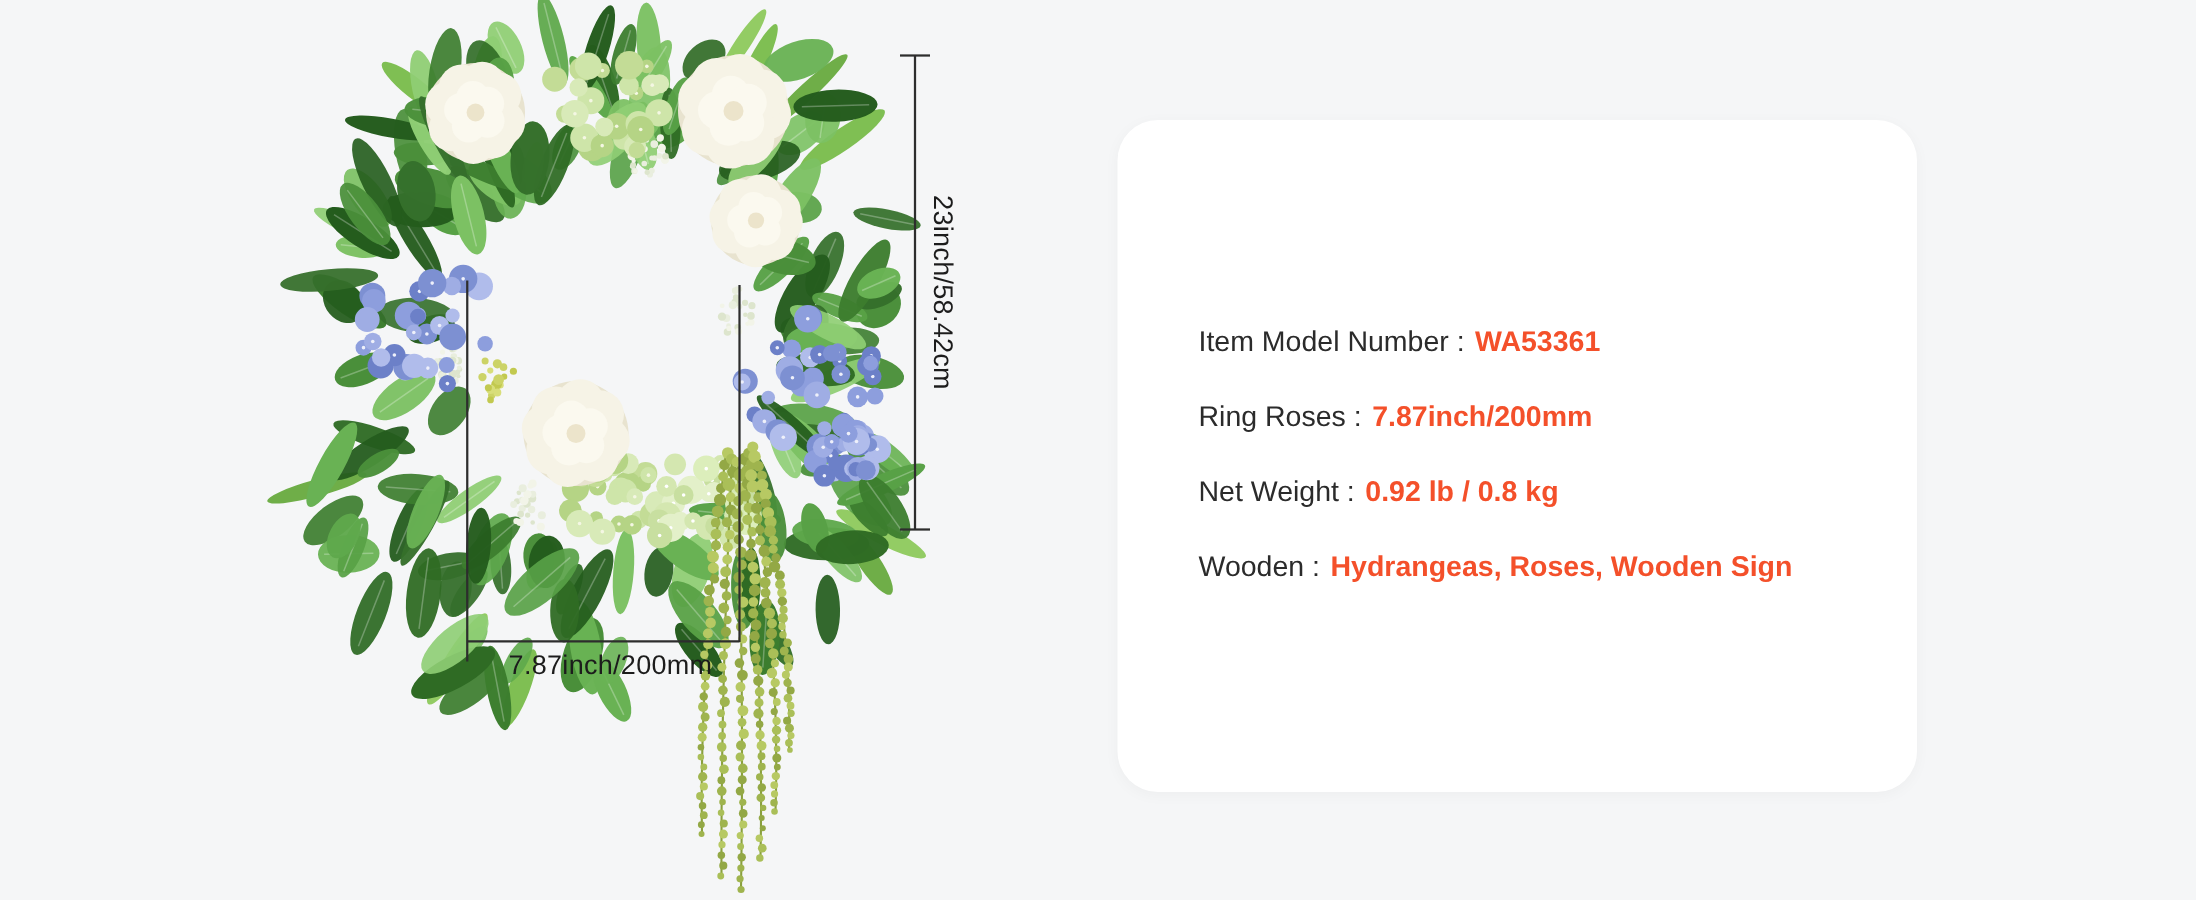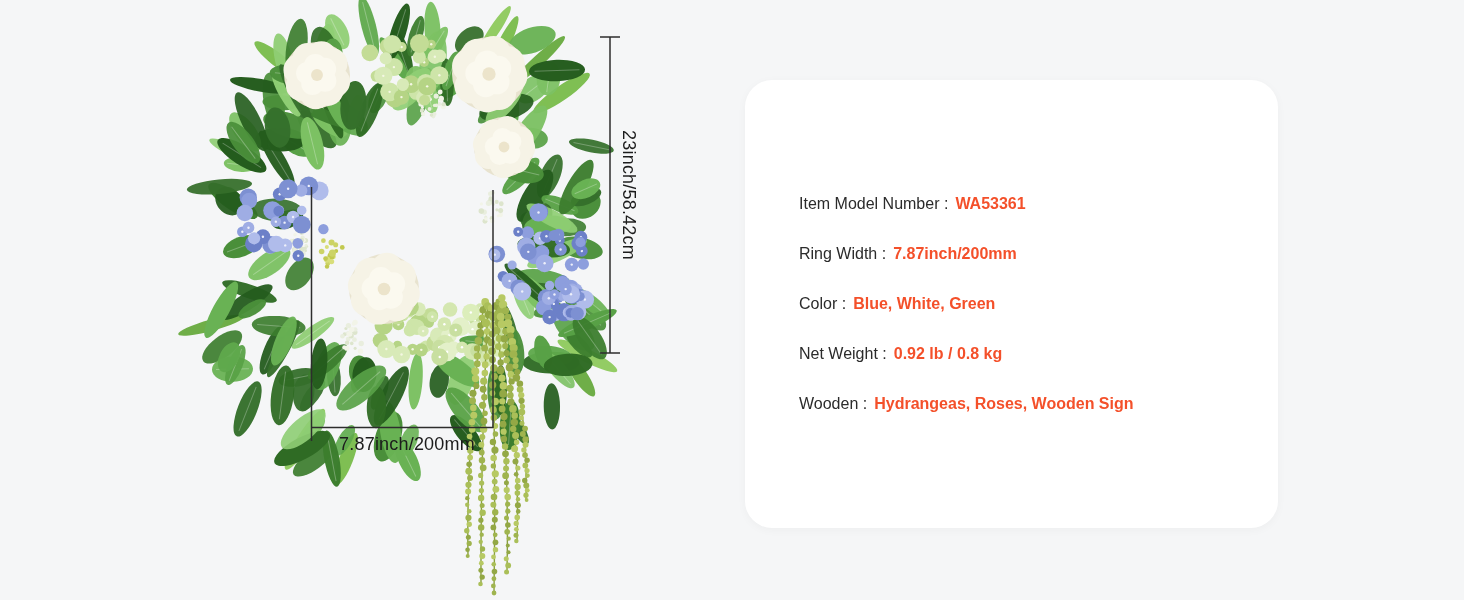--- a/index.html
+++ b/index.html
@@ -27,21 +27,21 @@
     background:#ffffff;
     border-radius:27px;
     box-shadow:0 2px 10px rgba(0,0,0,.035);
     box-sizing:border-box;
     padding:0 30px 0 54px;
     display:flex;flex-direction:column;justify-content:center;
   }
   .spec-row{
     display:flex;align-items:center;
     height:50px;
-    font-size:16px;
+    font-size:19px;
     white-space:nowrap;
   }
   .spec-label{color:#2b2b2b;margin-right:7px;}
   .spec-value{color:#f4502a;font-weight:bold;}
 </style>
 </head>
 <body>
 
 <div class="stage">
 
@@ -969,26 +969,22 @@
     <div id="dimv" class="dim-label">23inch/58.42cm</div>
     <div id="dimh" class="dim-label">7.87inch/200mm</div>
   </div>
 
   <div class="spec-card">
     <div class="spec-row">
       <span class="spec-label">Item Model Number :</span>
       <span class="spec-value">WA53361</span>
     </div>
     <div class="spec-row">
-      <span class="spec-label">Ring Width :</span>
+      <span class="spec-label">Ring Roses :</span>
       <span class="spec-value">7.87inch/200mm</span>
-    </div>
-    <div class="spec-row">
-      <span class="spec-label">Color :</span>
-      <span class="spec-value">Blue, White, Green</span>
     </div>
     <div class="spec-row">
       <span class="spec-label">Net Weight :</span>
       <span class="spec-value">0.92 lb / 0.8 kg</span>
     </div>
     <div class="spec-row">
       <span class="spec-label">Wooden :</span>
       <span class="spec-value">Hydrangeas, Roses, Wooden Sign</span>
     </div>
   </div>

